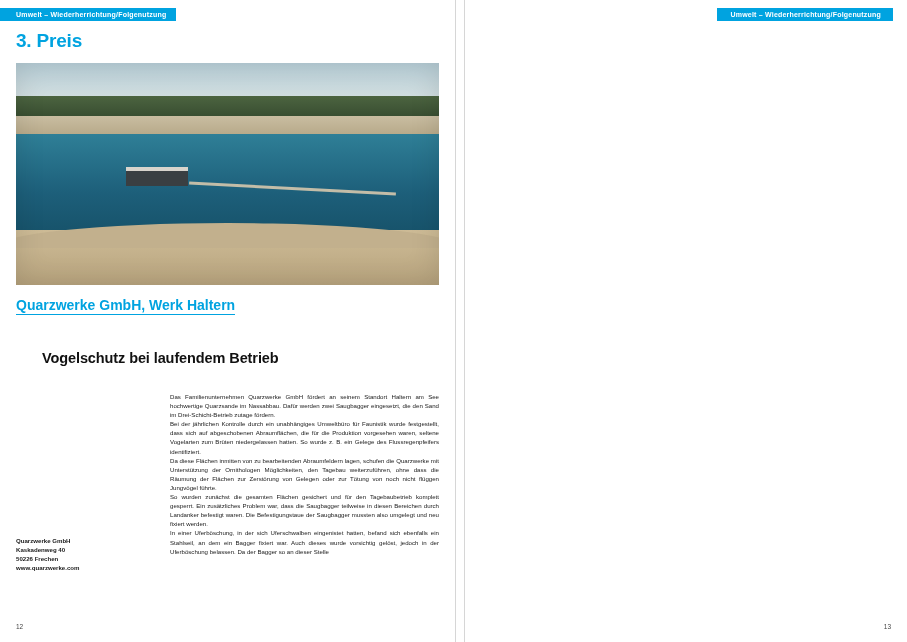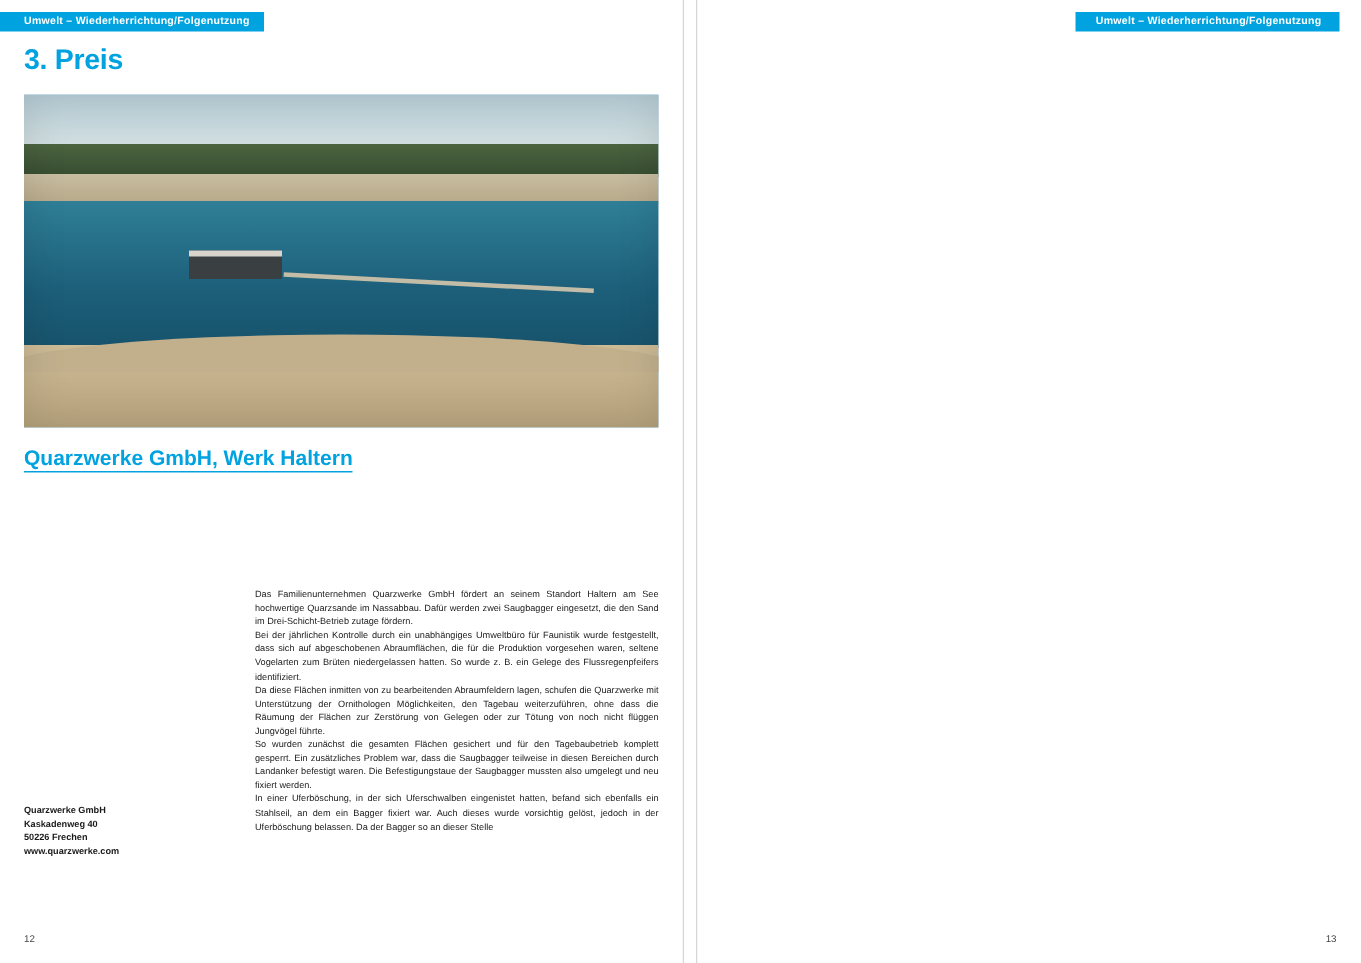--- a/index.html
+++ b/index.html
@@ -208,20 +208,21 @@
       <div class="hero-farbank"></div>
       <div class="hero-water"></div>
       <div class="hero-dredger"></div>
       <div class="hero-pipe"></div>
       <div class="hero-beach"></div>
       <div class="hero-shadow"></div>
     </div>
 
     <div class="company-link">Quarzwerke GmbH, Werk Haltern</div>
 
+    <div class="article-title">Vogelschutz bei laufendem Betrieb</div>
 
     <div class="body-col" style="white-space: pre-line;">Das Familienunternehmen Quarzwerke GmbH fördert an seinem Standort Haltern am See hochwertige Quarzsande im Nassabbau. Dafür werden zwei Saugbagger eingesetzt, die den Sand im Drei-Schicht-Betrieb zutage fördern.
 Bei der jährlichen Kontrolle durch ein unabhängiges Umweltbüro für Faunistik wurde festgestellt, dass sich auf abgeschobenen Abraumflächen, die für die Produktion vorgesehen waren, seltene Vogelarten zum Brüten niedergelassen hatten. So wurde z. B. ein Gelege des Flussregenpfeifers identifiziert.
 Da diese Flächen inmitten von zu bearbeitenden Abraumfeldern lagen, schufen die Quarzwerke mit Unterstützung der Ornithologen Möglichkeiten, den Tagebau weiterzuführen, ohne dass die Räumung der Flächen zur Zerstörung von Gelegen oder zur Tötung von noch nicht flüggen Jungvögel führte.
 So wurden zunächst die gesamten Flächen gesichert und für den Tagebaubetrieb komplett gesperrt. Ein zusätzliches Problem war, dass die Saugbagger teilweise in diesen Bereichen durch Landanker befestigt waren. Die Befestigungstaue der Saugbagger mussten also umgelegt und neu fixiert werden.
 In einer Uferböschung, in der sich Uferschwalben eingenistet hatten, befand sich ebenfalls ein Stahlseil, an dem ein Bagger fixiert war. Auch dieses wurde vorsichtig gelöst, jedoch in der Uferböschung belassen. Da der Bagger so an dieser Stelle</div>
 
     <div class="address-block">
       <div>Quarzwerke GmbH</div>
       <div>Kaskadenweg 40</div>

